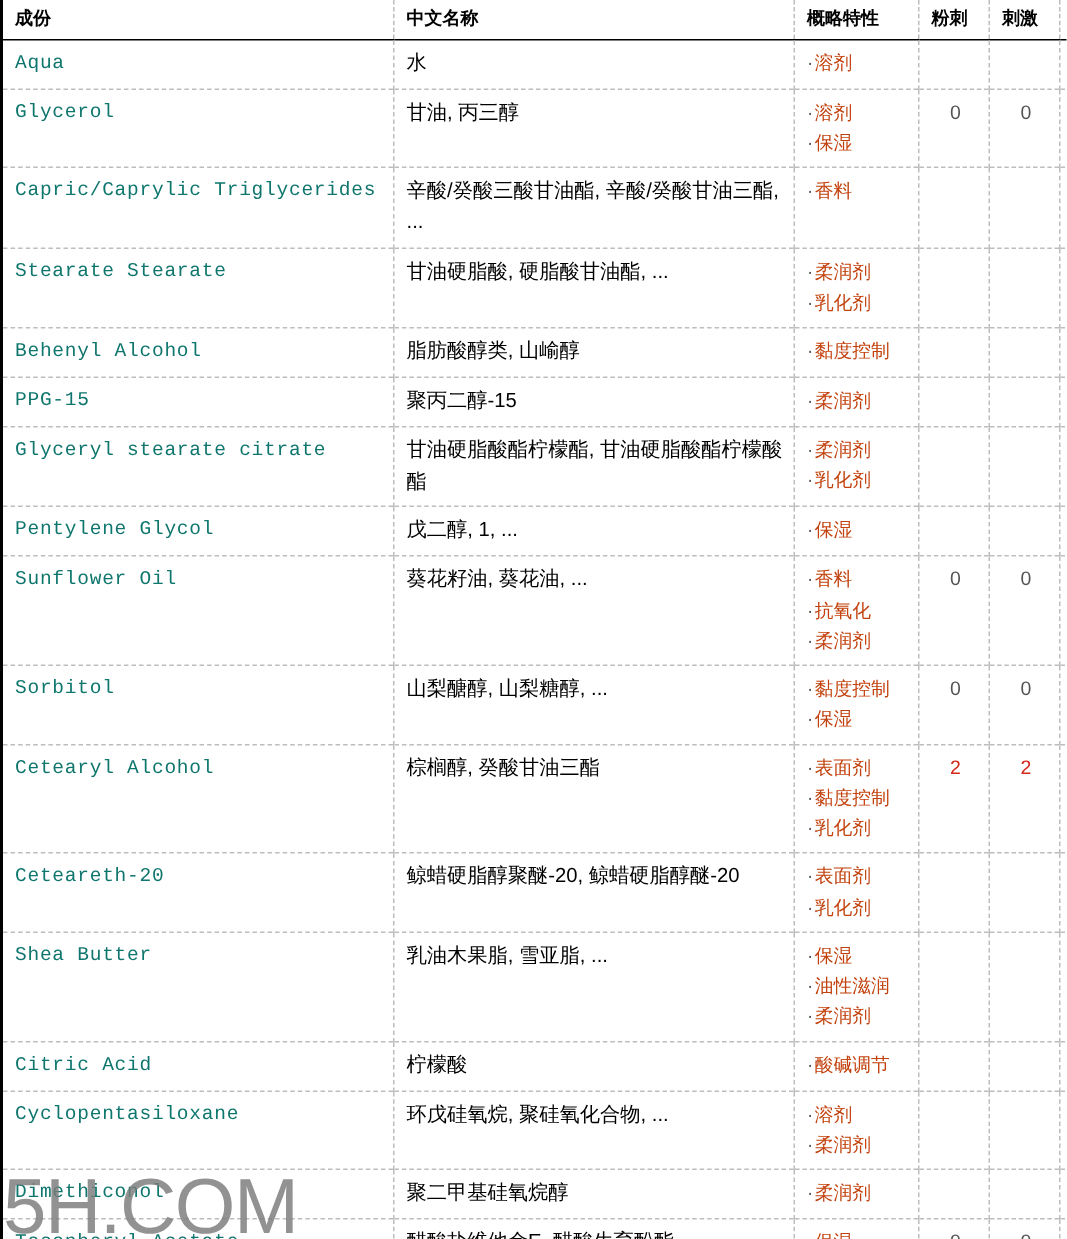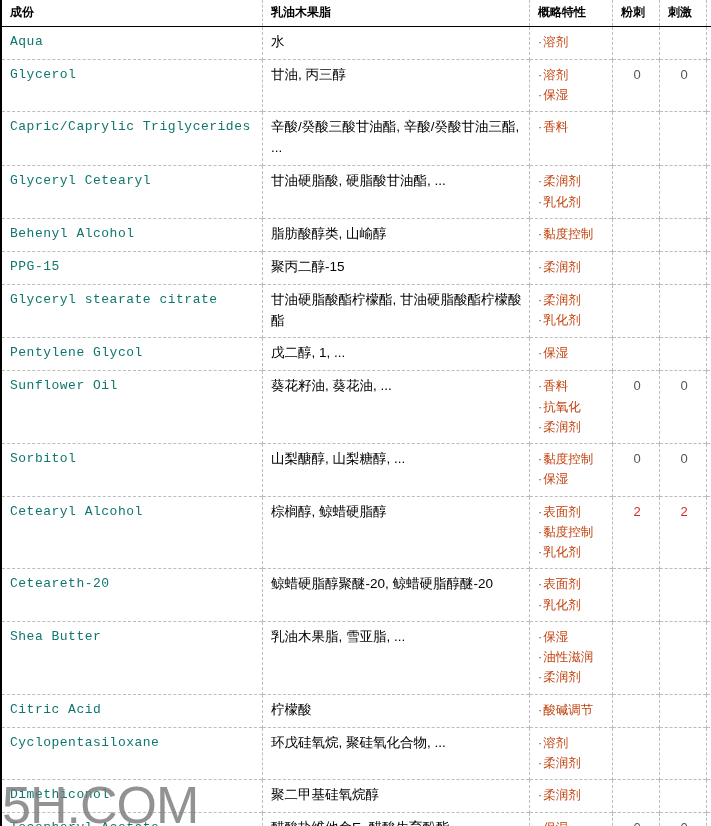--- a/index.html
+++ b/index.html
@@ -120,21 +120,21 @@
     user-select: none;
   }
 </style>
 </head>
 <body>
 
 <table id="ingredients-table">
   <thead>
     <tr>
       <th class="col-name">成份</th>
-      <th class="col-cn sep">乳油木果脂</th>
+      <th class="col-cn sep">中文名称</th>
       <th class="col-prop sep">概略特性</th>
       <th class="col-acne sep">粉刺</th>
       <th class="col-irr sep">刺激</th>
       <th class="col-safe sep">
         
       </th>
     </tr>
   </thead>
   <tbody id="table-body">
       <tr>
@@ -162,21 +162,21 @@
         <td class="c-name"><span class="ing-link">Capric/Caprylic Triglycerides</span></td>
         <td class="c-cn sep">辛酸/癸酸三酸甘油酯, 辛酸/癸酸甘油三酯, ...</td>
         <td class="c-prop sep">
           <span class="prop-item">香料</span>
         </td>
         <td class="c-num sep"></td>
         <td class="c-num sep"></td>
         <td class="c-safe sep"></td>
       </tr>
       <tr>
-        <td class="c-name"><span class="ing-link">Glyceryl Cetearyl</span></td>
+        <td class="c-name"><span class="ing-link">Stearate Stearate</span></td>
         <td class="c-cn sep">甘油硬脂酸, 硬脂酸甘油酯, ...</td>
         <td class="c-prop sep">
           <span class="prop-item">柔润剂</span>
           <span class="prop-item">乳化剂</span>
         </td>
         <td class="c-num sep"></td>
         <td class="c-num sep"></td>
         <td class="c-safe sep"></td>
       </tr>
       <tr>
@@ -238,21 +238,21 @@
         <td class="c-prop sep">
           <span class="prop-item">黏度控制</span>
           <span class="prop-item">保湿</span>
         </td>
         <td class="c-num sep">0</td>
         <td class="c-num sep">0</td>
         <td class="c-safe sep"></td>
       </tr>
       <tr>
         <td class="c-name"><span class="ing-link">Cetearyl Alcohol</span></td>
-        <td class="c-cn sep">棕榈醇, 鲸蜡硬脂醇</td>
+        <td class="c-cn sep">棕榈醇, 癸酸甘油三酯</td>
         <td class="c-prop sep">
           <span class="prop-item">表面剂</span>
           <span class="prop-item">黏度控制</span>
           <span class="prop-item">乳化剂</span>
         </td>
         <td class="c-num sep hot">2</td>
         <td class="c-num sep hot">2</td>
         <td class="c-safe sep"></td>
       </tr>
       <tr>

